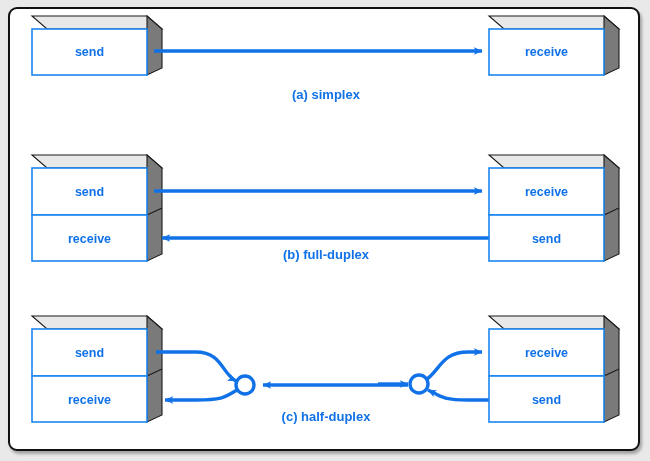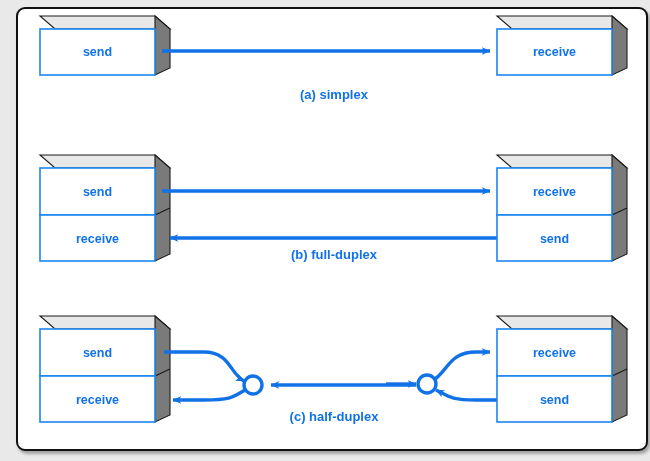--- a/index.html
+++ b/index.html
@@ -5,21 +5,21 @@
 <style>
   html,body{margin:0;padding:0;}
   body{
     width:650px;height:461px;
     background:#e9e9e9;
     font-family:"Liberation Sans","DejaVu Sans",sans-serif;
     overflow:hidden;
   }
   #page{
     position:absolute;
-    left:16px;top:7px;
+    left:8px;top:7px;
     width:632px;height:444px;
     background:#ffffff;
     border:2px solid #111111;
     border-radius:9px;
     box-shadow:2px 3px 3px rgba(0,0,0,0.30);
     box-sizing:border-box;
     overflow:hidden;
   }
   svg{display:block;}
   .cap{

